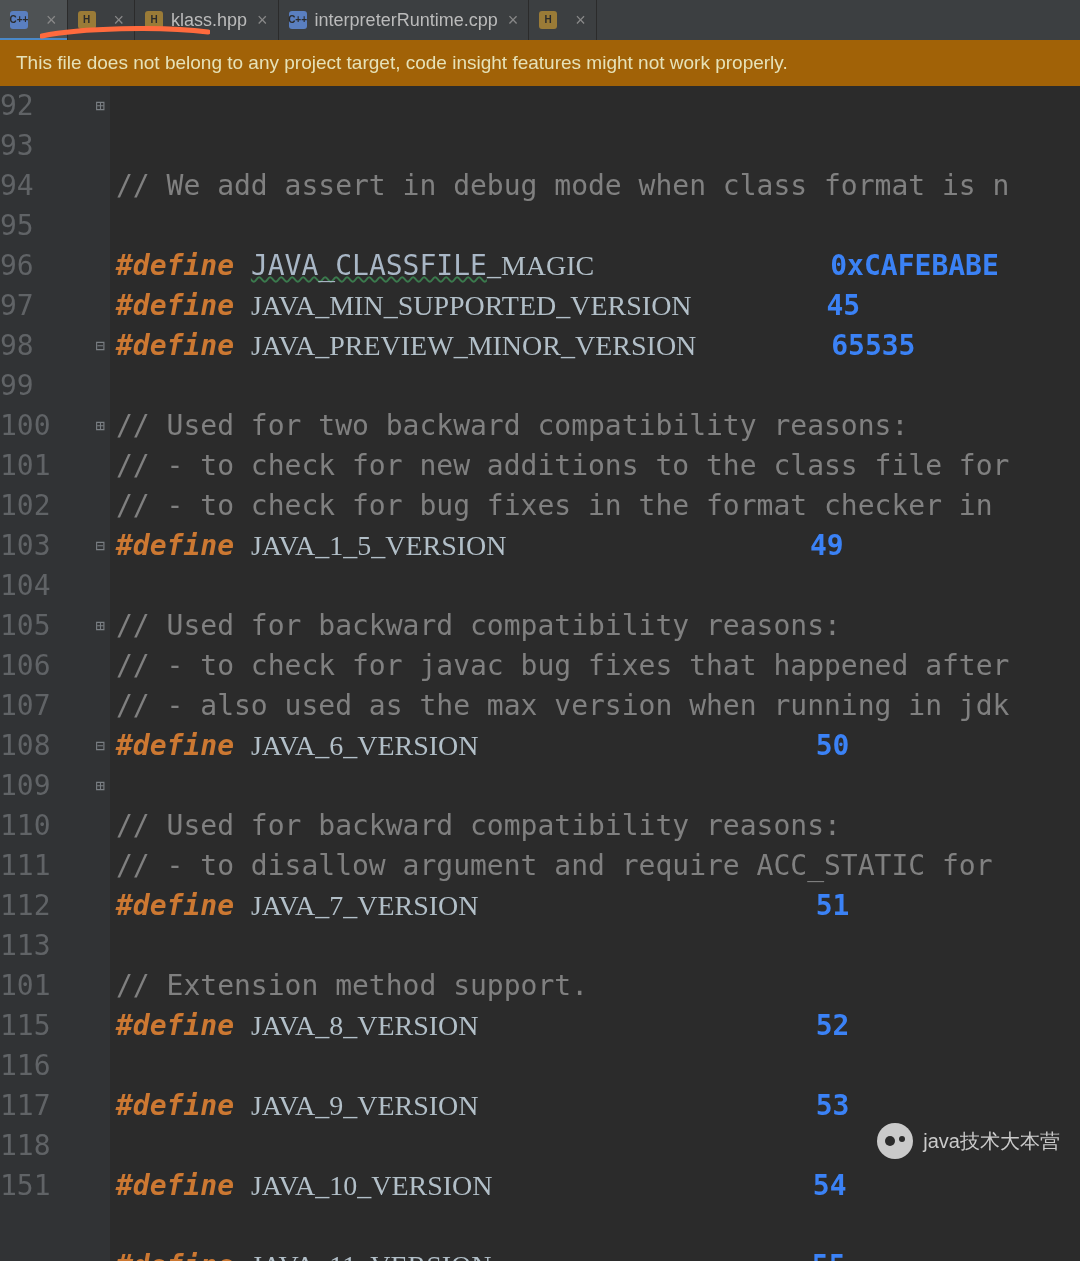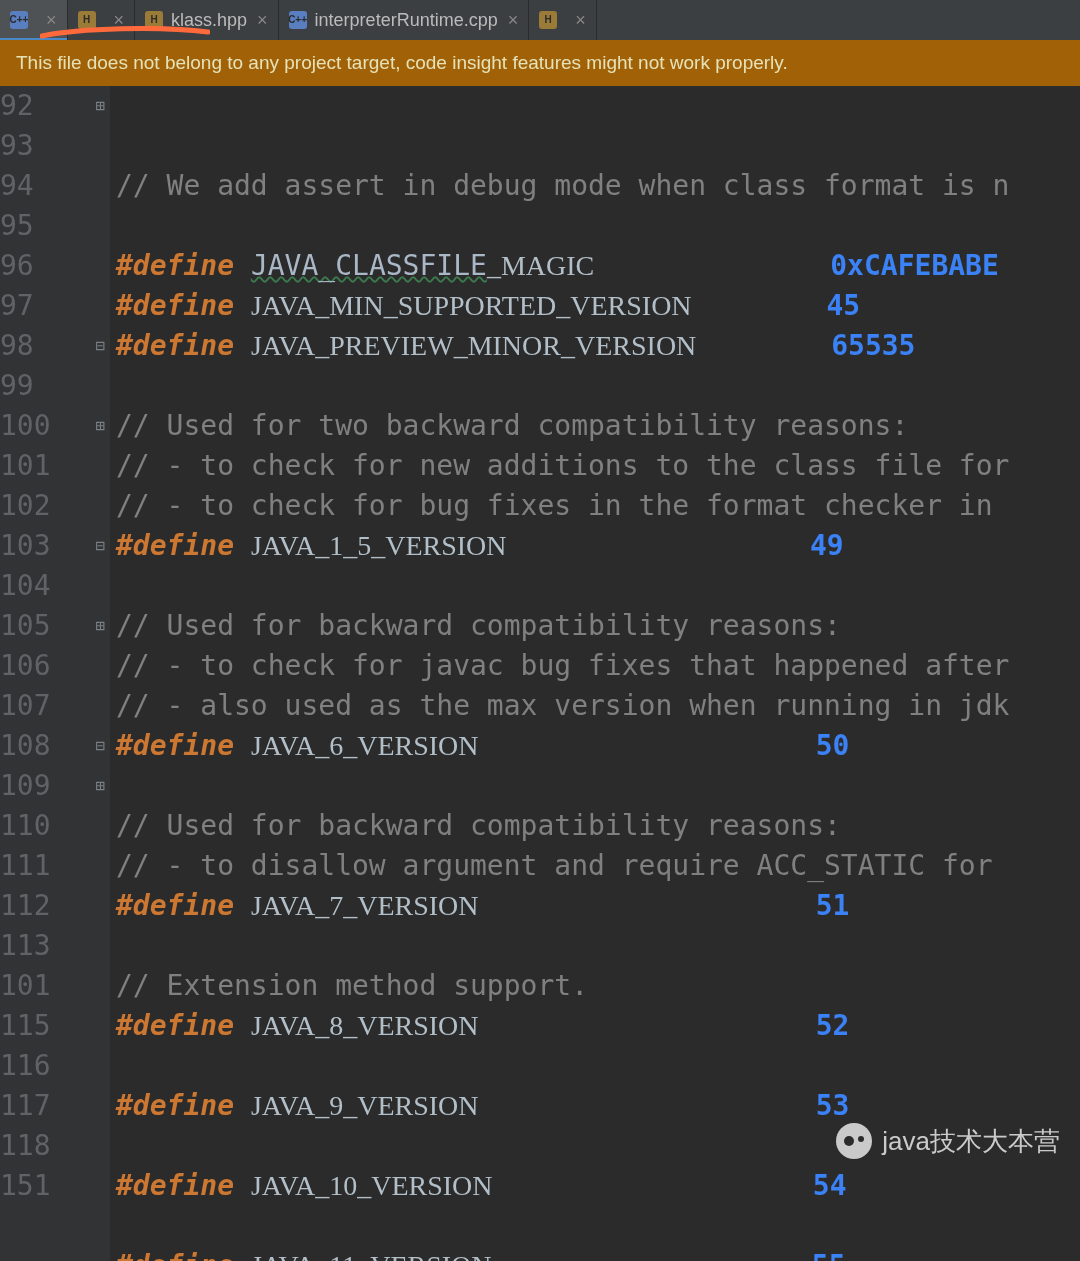--- a/index.html
+++ b/index.html
@@ -127,21 +127,21 @@
   .cmt { color: #808080; }
   .sq { text-decoration: underline wavy #3a7a4d; text-decoration-thickness: 2px; text-align: center; }
 
   .watermark {
     position: absolute;
     right: 20px;
     bottom: 100px;
     display: flex;
     align-items: center;
     font-family: "PingFang SC", "Microsoft YaHei", sans-serif;
-    font-size: 26px;
+    font-size: 20px;
     color: #dcdcdc;
     opacity: 0.9;
     margin-top: 25px;
   }
   .watermark .wicon {
     width: 36px; height: 36px;
     border-radius: 50%;
     background: #dcdcdc;
     margin-right: 10px;
     display: inline-flex;

